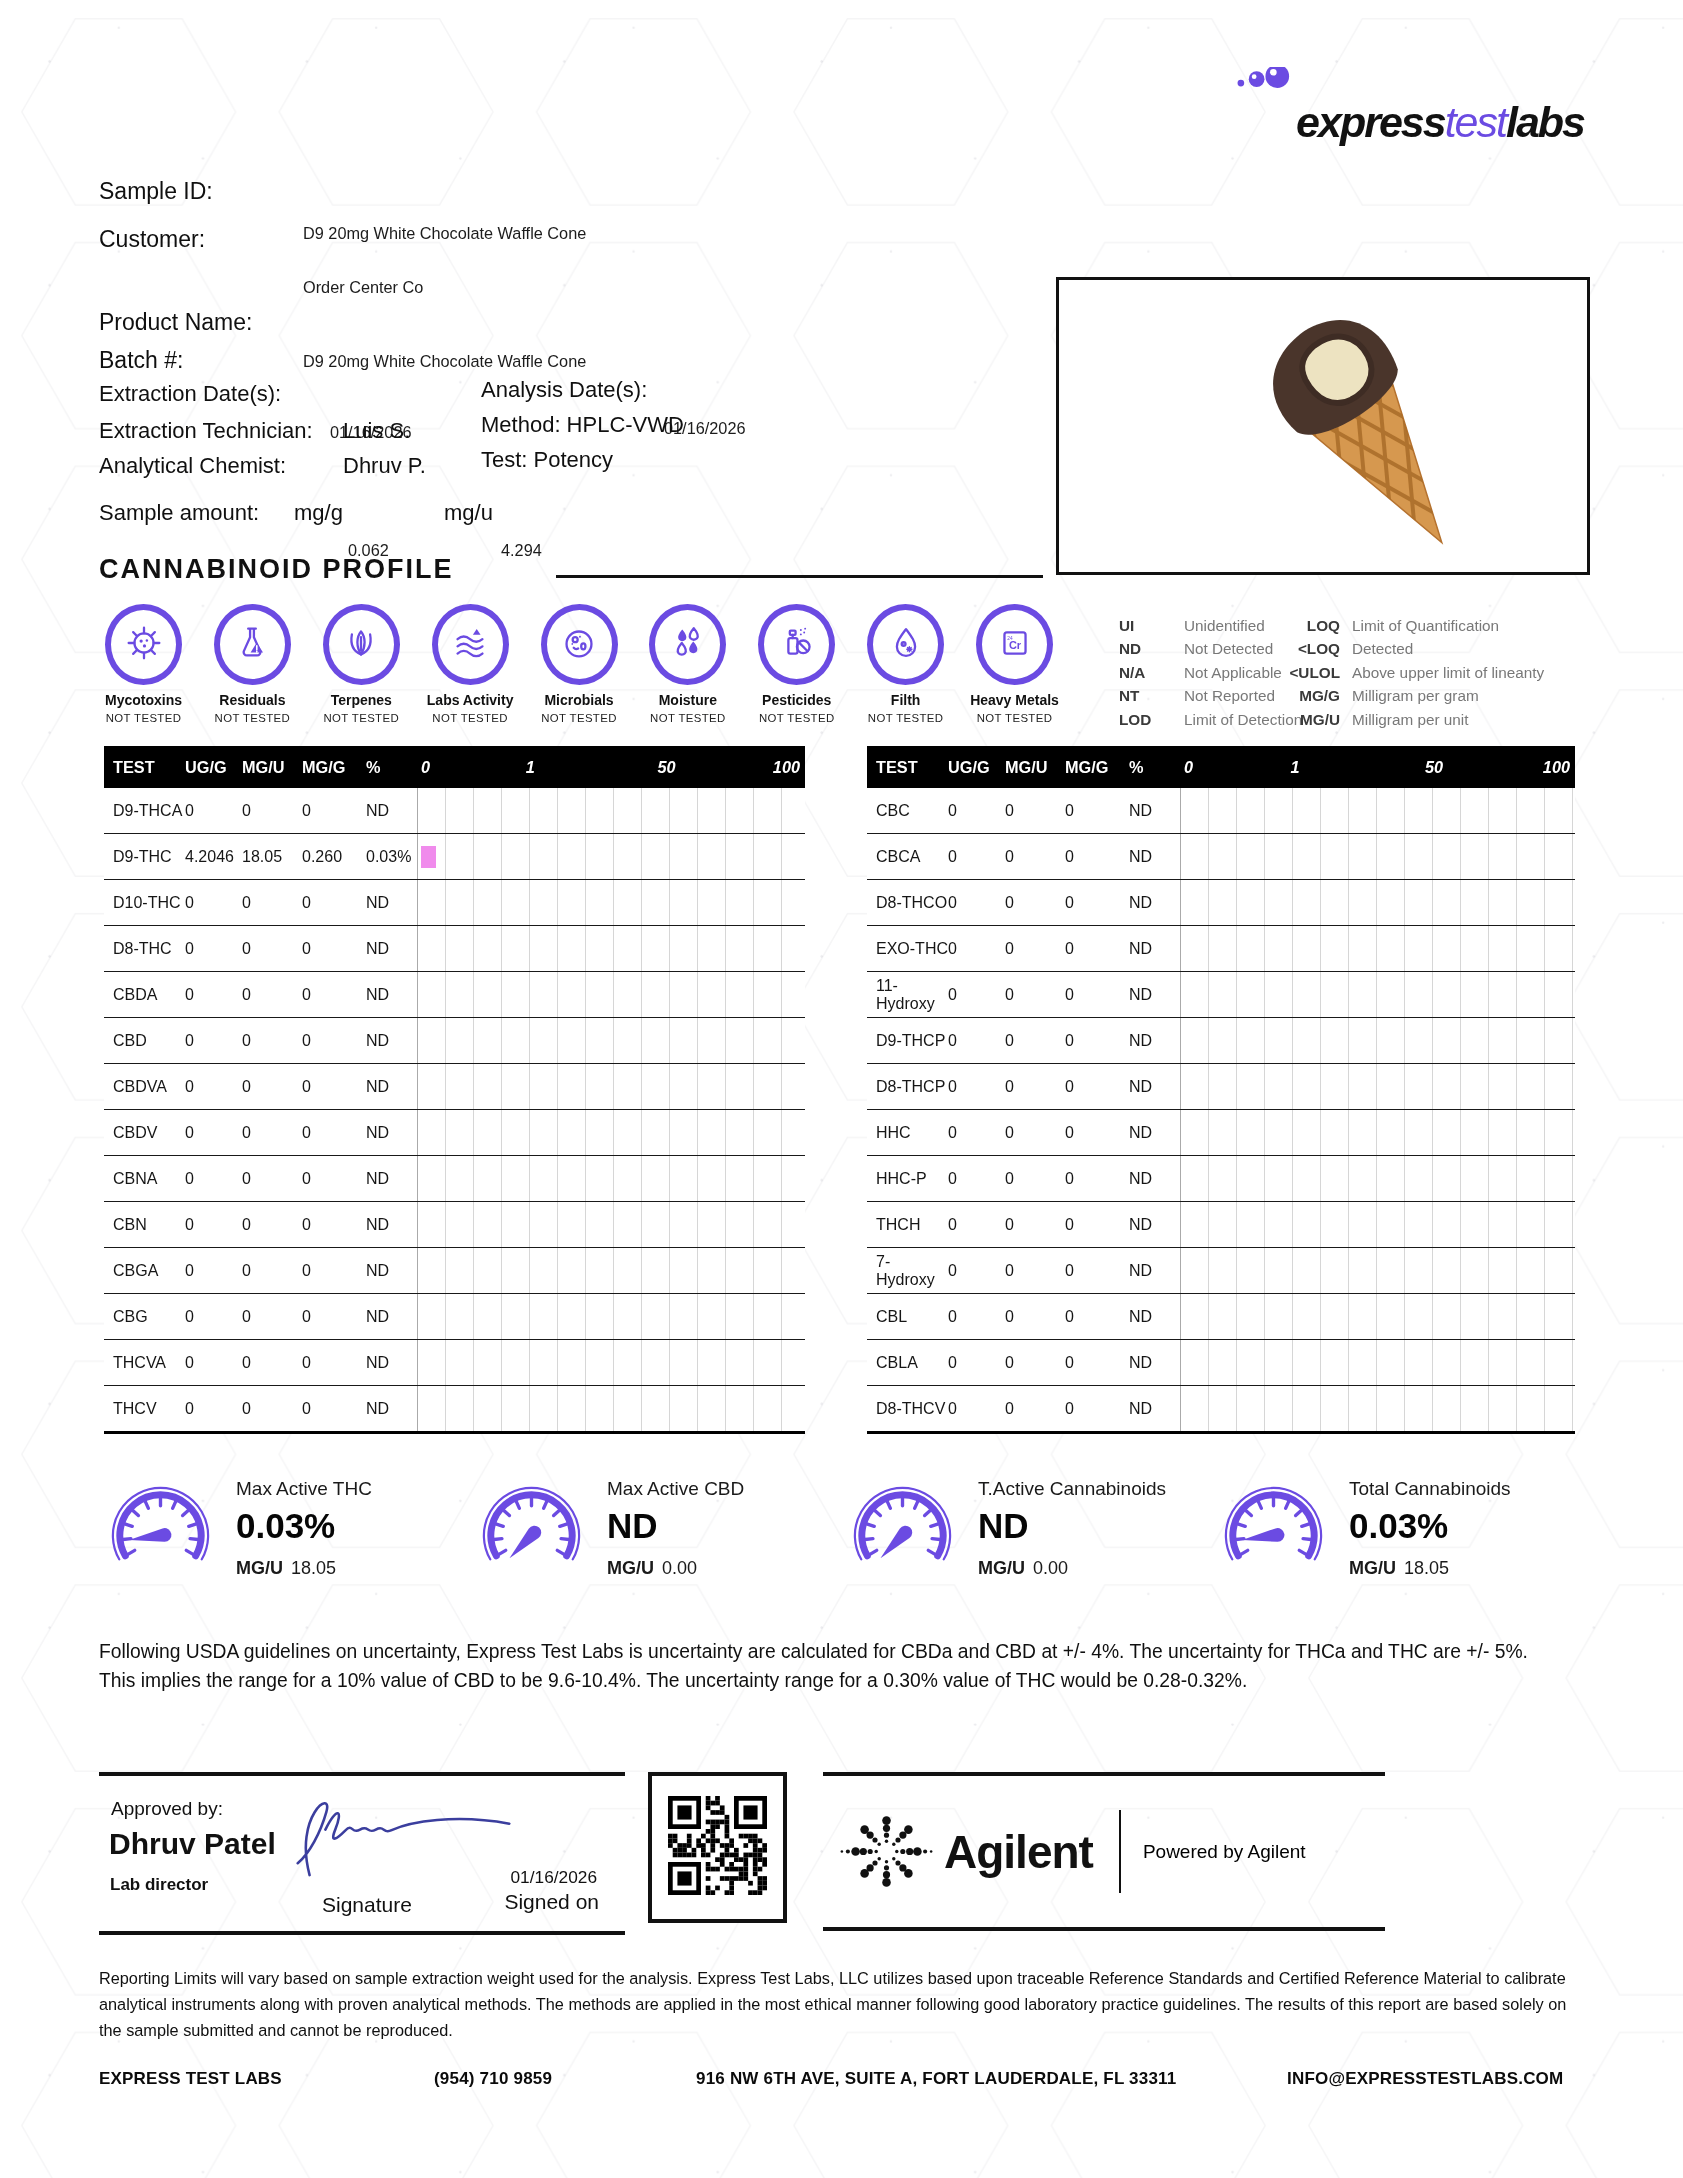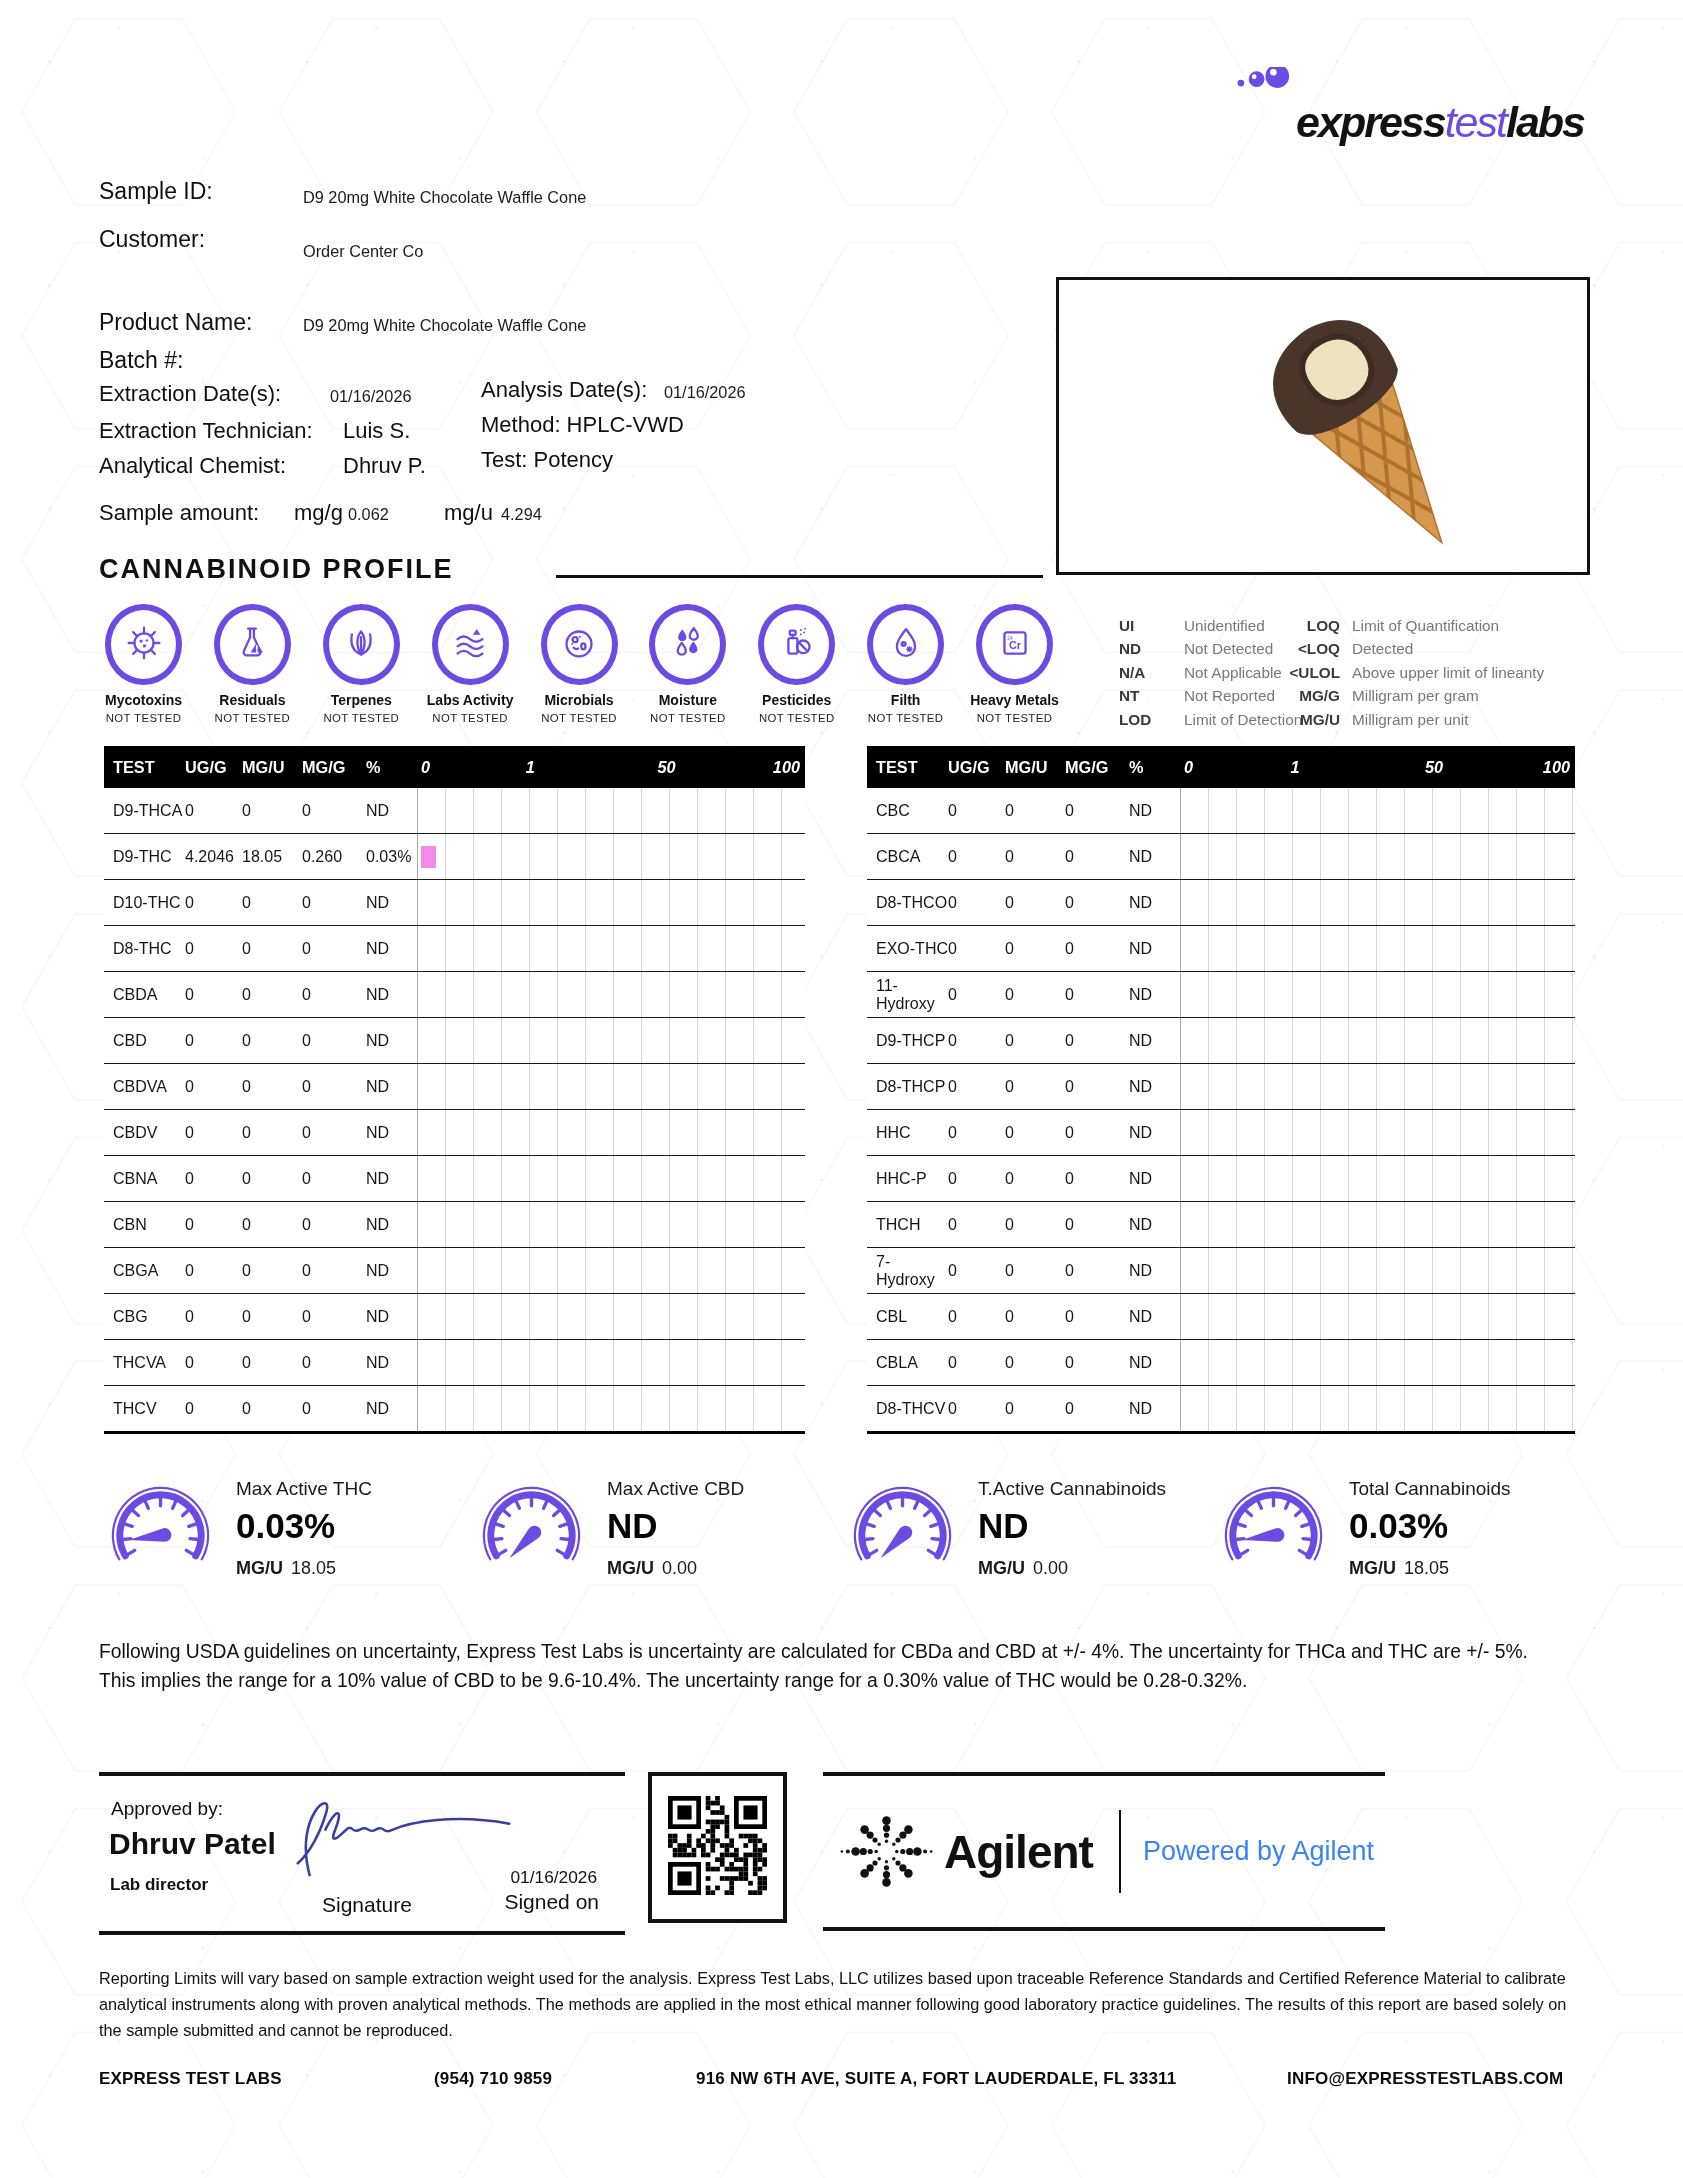--- a/index.html
+++ b/index.html
@@ -11,21 +11,21 @@
   
   .coa-title{left:99px;top:95px;font-size:39px;font-weight:800;letter-spacing:3px;}
   .brand{left:0;top:67px;width:1584px;text-align:right;white-space:nowrap;}
   .brand .bub{display:inline-block;vertical-align:28px;margin-right:2px;}
   .brand span.t{font-size:43px;font-style:italic;letter-spacing:-2px;}
   .b-express,.b-labs{font-weight:800;color:#121212;}
   .b-test{font-weight:500;color:var(--accent);}
 
   
   .lab{position:absolute;font-size:23px;color:#101010;}
-  .val{position:absolute;font-size:16.3px;color:#1c1c1c;}
+  .val{position:absolute;font-size:16.3px;color:#1c1c1c;margin-top:36px;}
   .lab2{position:absolute;font-size:22px;color:#101010;text-align:right;}
 
   
   .photo-box{left:1056px;top:277px;width:528px;height:292px;border:3px solid #111;background:#fff;}
 
   
   .sec-title{left:99px;top:554px;font-size:27px;font-weight:800;letter-spacing:2px;}
   .sec-rule{left:556px;top:575px;width:487px;height:3px;background:#111;}
 
   
@@ -88,21 +88,21 @@
   .signed-date{position:absolute;right:28px;top:91px;font-size:17.3px;}
   .signed-on{position:absolute;right:26px;top:114px;font-size:21px;}
 
   .qr-box{left:648px;top:1772px;width:139px;height:151px;border:4px solid #111;
           display:flex;align-items:center;justify-content:center;background:#fff;box-sizing:border-box;}
   .agilent-box{left:823px;top:1772px;width:562px;height:151px;border-top:4px solid #111;border-bottom:4px solid #111;
           display:flex;align-items:center;}
   .ag-star{width:103px;height:103px;margin-left:12px;flex:0 0 auto;}
   .ag-name{font-size:46px;font-weight:800;color:#111;margin-left:6px;letter-spacing:-1px;}
   .ag-sep{width:2px;height:83px;background:#111;margin:0 22px 0 26px;}
-  .ag-tag{font-size:27px;color:#3b82f6;}
+  .ag-tag{font-size:19px;color:#000000;}
   .passed-box{left:1414px;top:1772px;width:149px;height:151px;border:2.5px solid #111;
           display:flex;flex-direction:column;align-items:center;justify-content:center;box-sizing:border-box;background:#fff;}
   .passed-box svg{width:77px;height:83px;}
   .passed-label{font-size:23px;font-weight:800;color:var(--green);letter-spacing:0.5px;margin-top:-4px;}
 
   
   .footer{top:2069px;font-size:17px;font-weight:700;color:#0b0b0b;letter-spacing:0.2px;}
   .f-company{left:99px;}.f-phone{left:434px;}.f-address{left:696px;}.f-email{left:1287px;}
 </style>
 </head>

